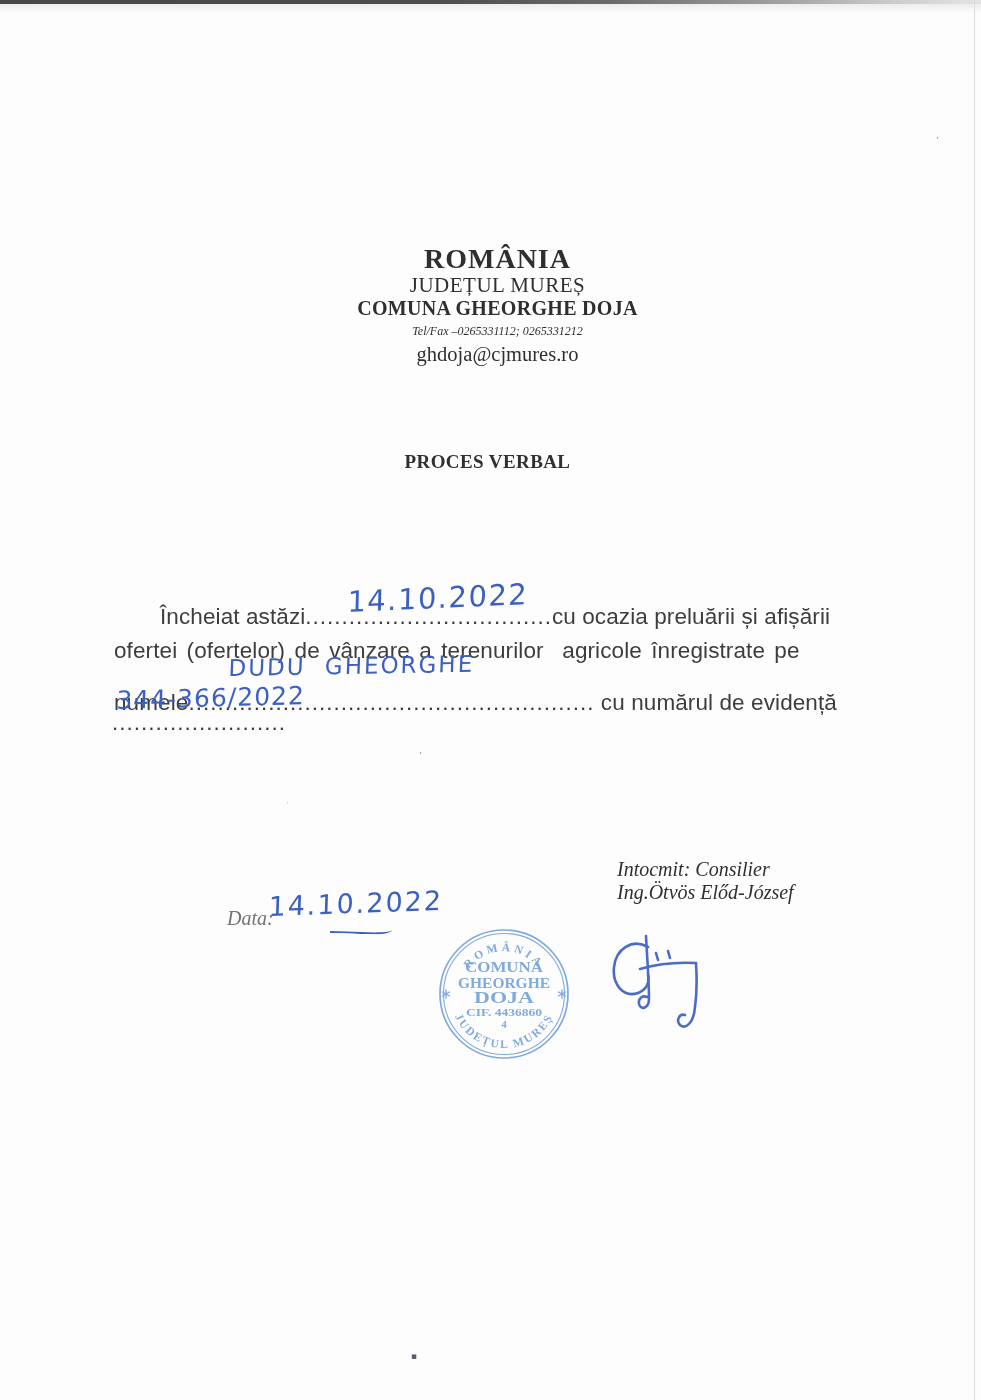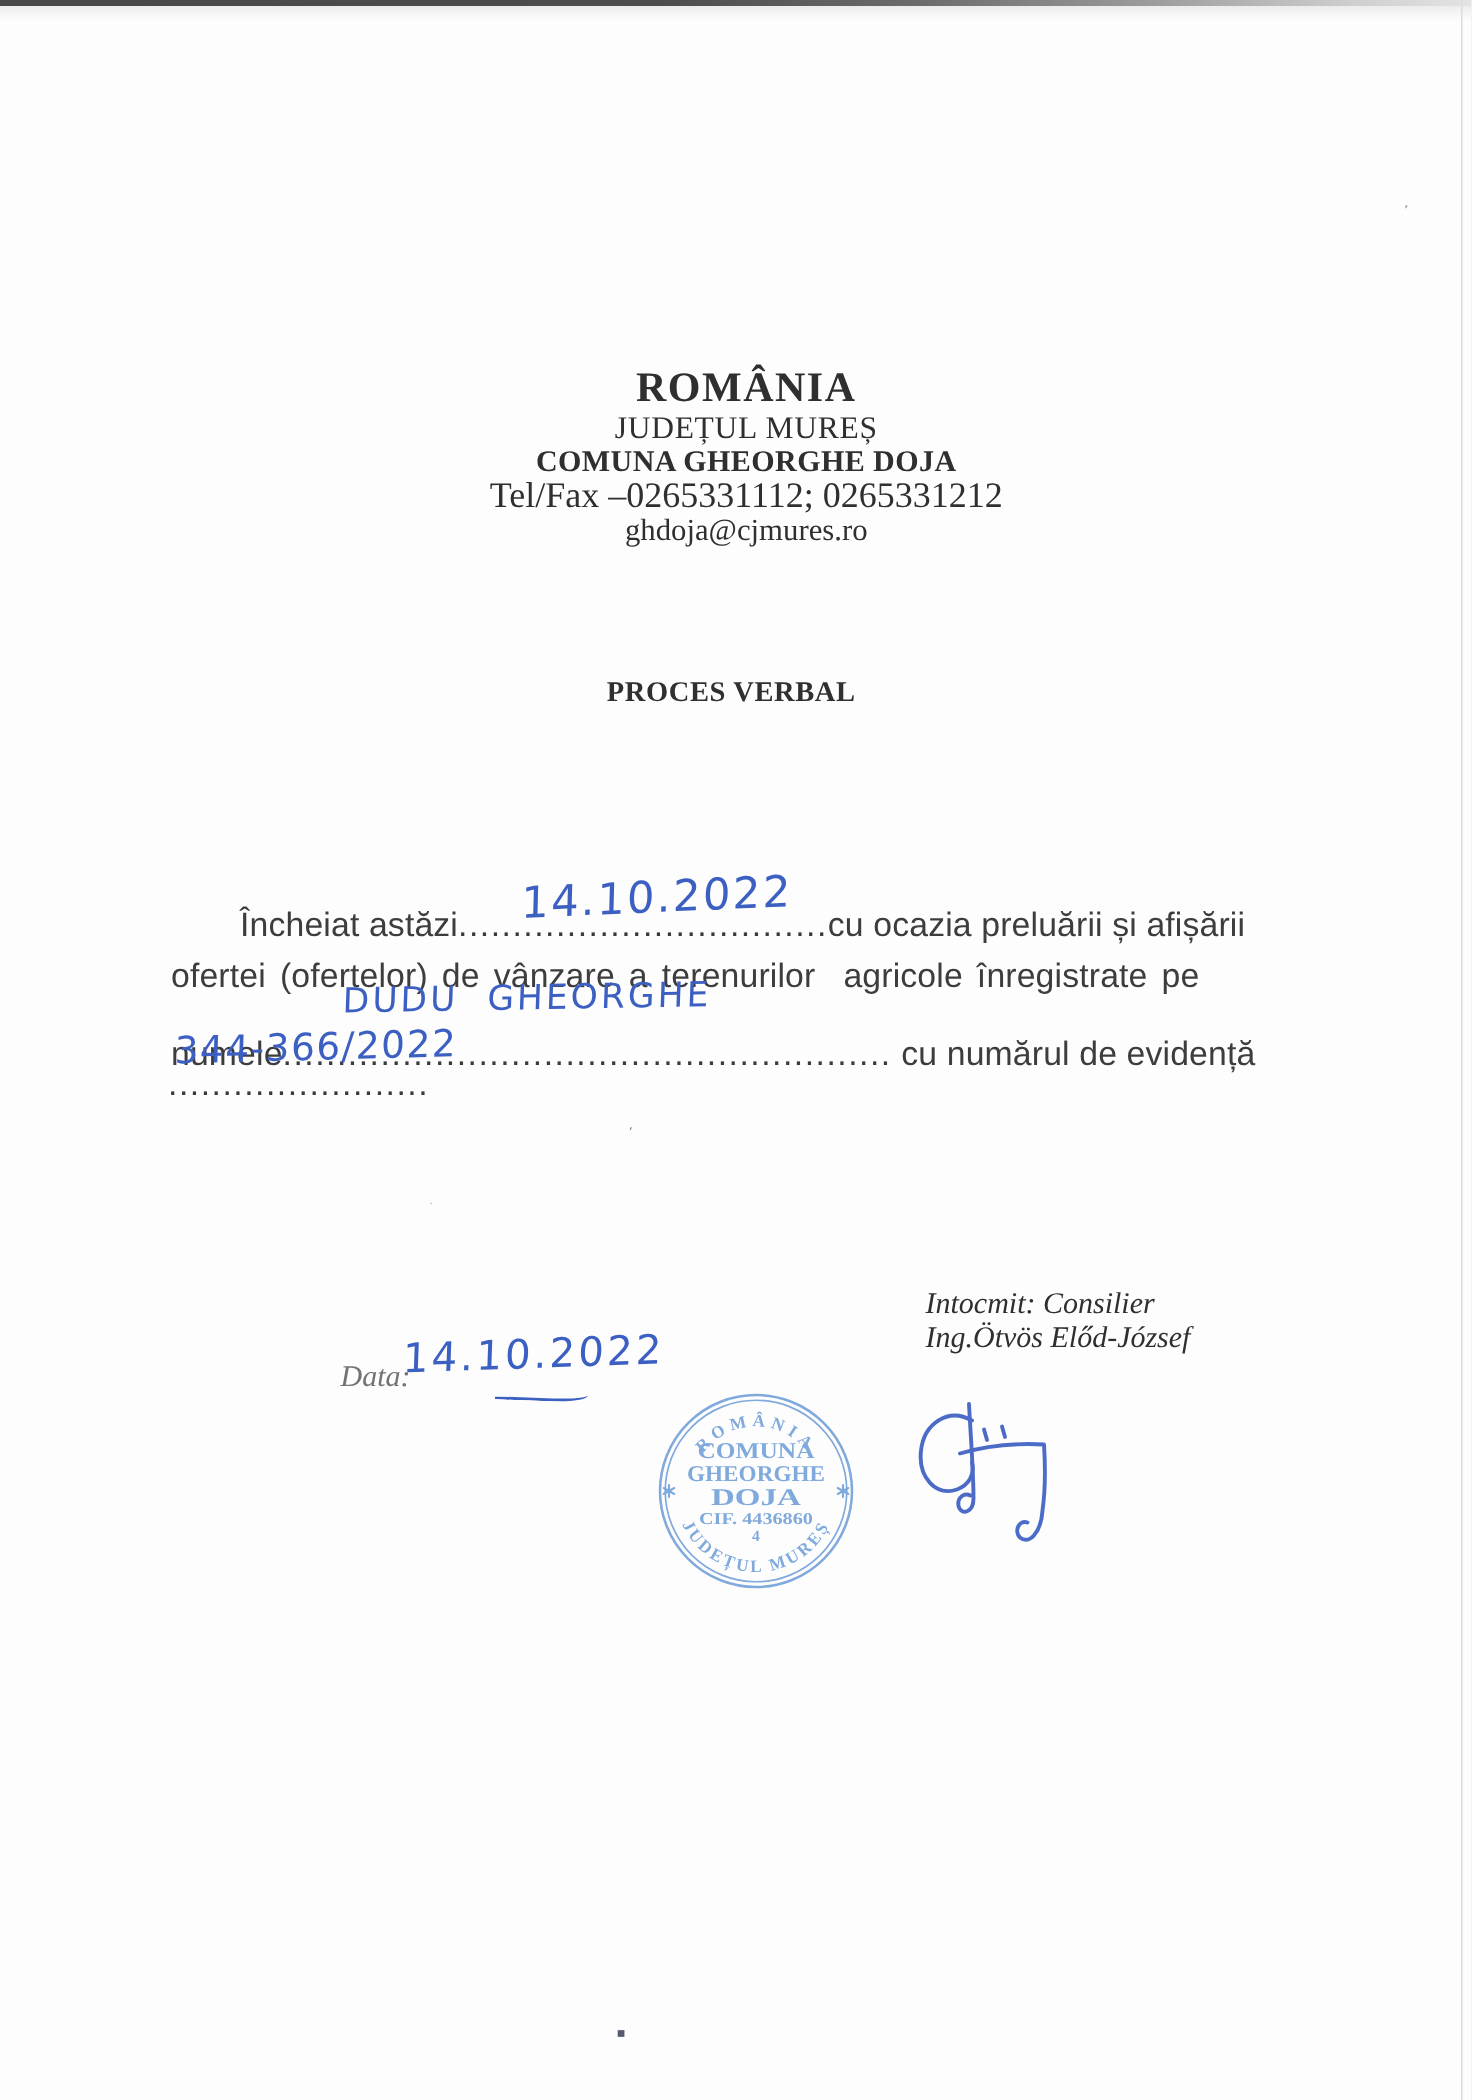--- a/index.html
+++ b/index.html
@@ -22,21 +22,21 @@
     background:#dcdcdc;
   }
   .speck{position:absolute; color:#8a8a8a; font-size:9px; line-height:9px; font-family:"DejaVu Sans",sans-serif;}
   .speck.dark{color:#565b6e;}
 
   
   .header{position:absolute; top:244px; left:14px; right:0; text-align:center; color:#2f2f2f;}
   .h-country{font-size:28px; font-weight:bold; letter-spacing:1px; line-height:30px;}
   .h-county{font-size:21px; letter-spacing:.5px; line-height:23px;}
   .h-commune{font-size:20px; font-weight:bold; letter-spacing:.3px; line-height:23px;}
-  .h-telfax{font-size:24px; line-height:23px;}
+  .h-telfax{font-size:12px; line-height:23px;font-style:italic;}
   .h-email{font-size:20.5px; line-height:22px;}
 
   
   .doc-title{
     position:absolute; top:451px; left:-6px; right:0; text-align:center;
     font-size:19px; font-weight:bold; letter-spacing:.4px; color:#303030;
   }
 
   
   .body-line{

